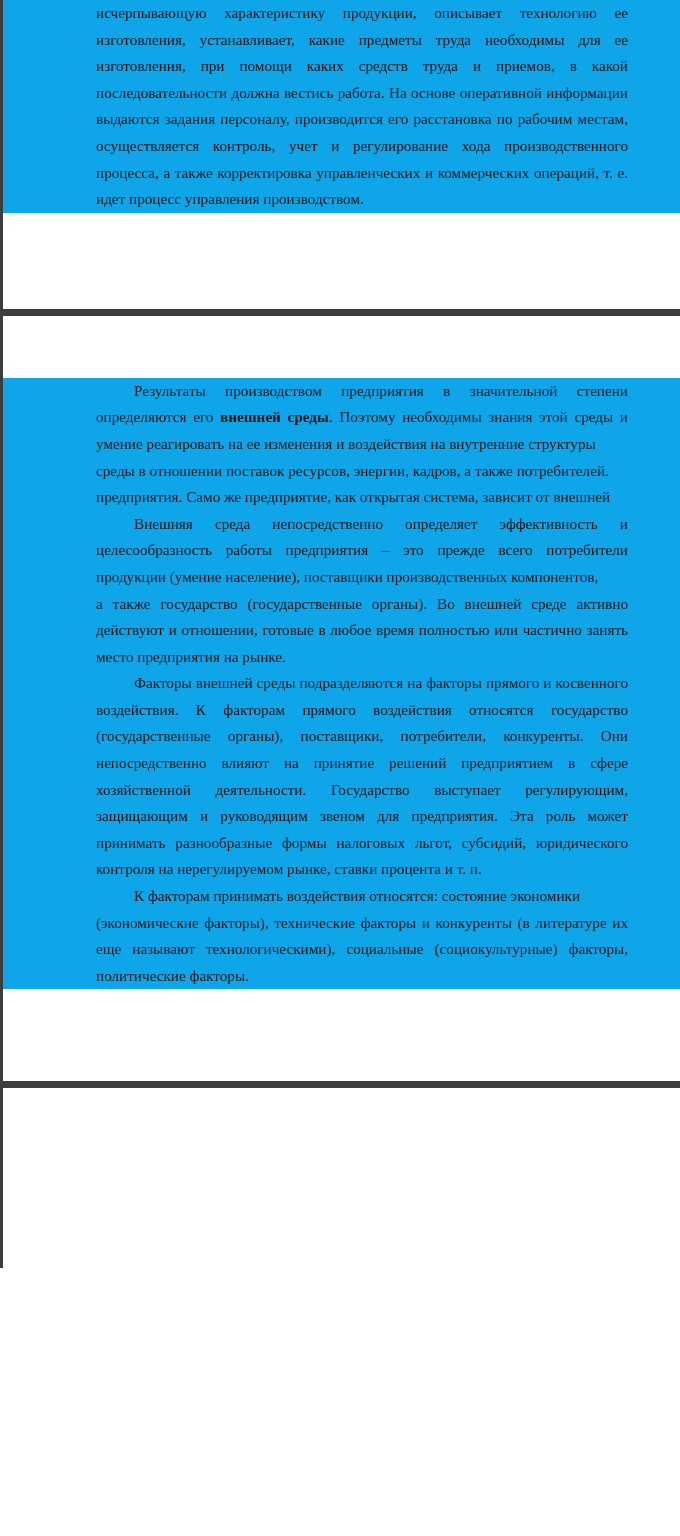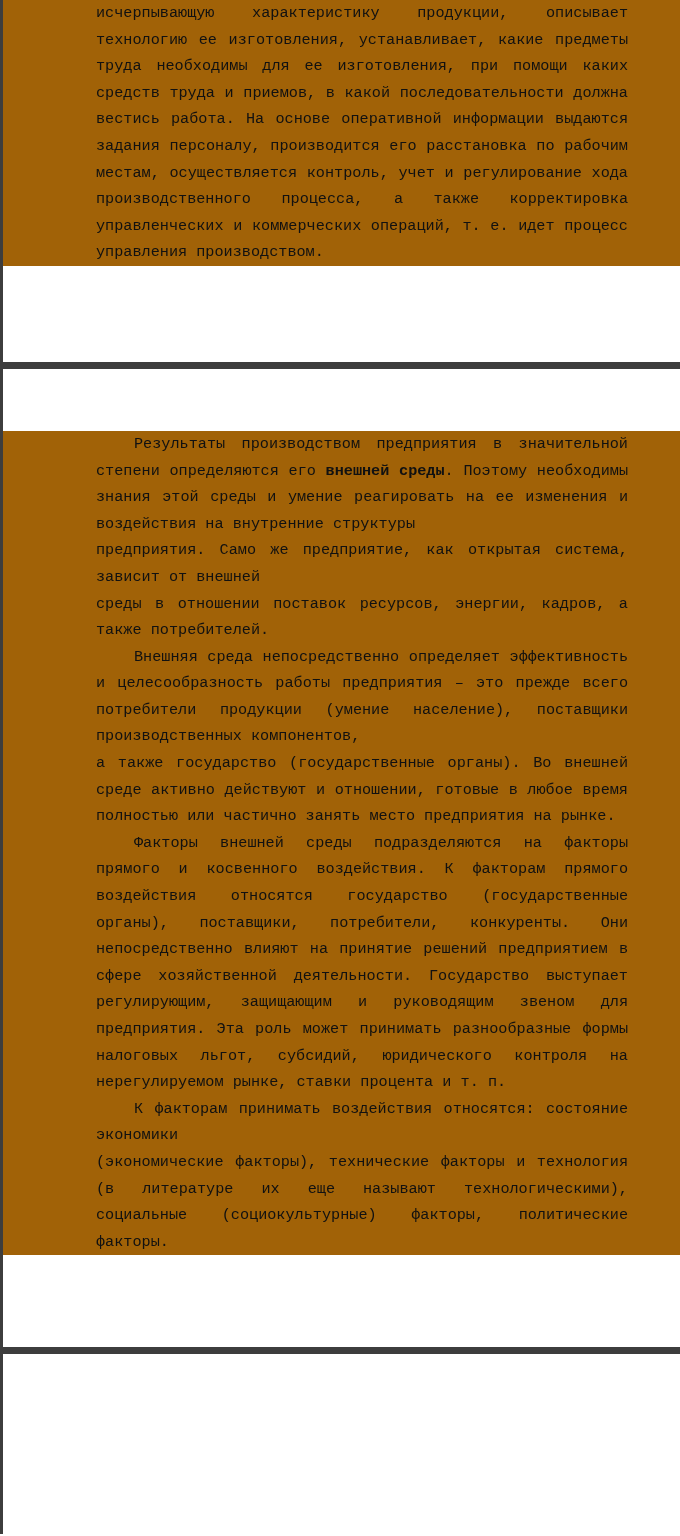--- a/index.html
+++ b/index.html
@@ -20,24 +20,23 @@
   }
   .left-rule {
     position: absolute;
     left: 0;
     top: 0;
     bottom: 0;
     width: 3px;
     background: #3d3d3d;
   }
   .sheet {
-    background: #a16207;
+    background: #0ea5e9;
     padding: 0 52px 0 96px;
     box-sizing: border-box;
-    font-family: Liberation Mono, monospace;
   }
   .sheet.first {
     padding-top: 0;
   }
   p {
     margin: 0;
     font-size: 15.2px;
     line-height: 26.6px;
     text-align: justify;
     text-justify: inter-word;
@@ -76,27 +75,27 @@
   <div class="gap-after-block-1"></div>
 
   <div class="band"></div>
 
   <div class="gap-before-block-2"></div>
 
   <div class="sheet">
     <p class="indent">
       <span>Результаты производством предприятия в значительной степени определяются его </span><span class="bold">внешней среды</span><span>. Поэтому необходимы знания этой среды и умение реагировать на ее изменения и воздействия на внутренние структуры</span>
     </p>
+    <p class="noindent">среды в отношении поставок ресурсов, энергии, кадров, а также потребителей.</p>
     <p class="noindent">предприятия. Само же предприятие, как открытая система, зависит от внешней</p>
-    <p class="noindent">среды в отношении поставок ресурсов, энергии, кадров, а также потребителей.</p>
     <p class="indent">Внешняя среда непосредственно определяет эффективность и целесообразность работы предприятия – это прежде всего потребители продукции (умение население), поставщики производственных компонентов,</p>
     <p class="noindent">а также государство (государственные органы). Во внешней среде активно действуют и отношении, готовые в любое время полностью или частично занять место предприятия на рынке.</p>
     <p class="indent">Факторы внешней среды подразделяются на факторы прямого и косвенного воздействия. К факторам прямого воздействия относятся государство (государственные органы), поставщики, потребители, конкуренты. Они непосредственно влияют на принятие решений предприятием в сфере хозяйственной деятельности. Государство выступает регулирующим, защищающим и руководящим звеном для предприятия. Эта роль может принимать разнообразные формы налоговых льгот, субсидий, юридического контроля на нерегулируемом рынке, ставки процента и т. п.</p>
     <p class="indent">К факторам принимать воздействия относятся: состояние экономики</p>
-    <p class="noindent">(экономические факторы), технические факторы и технология (в литературе их еще называют технологическими), социальные (социокультурные) факторы, политические факторы.</p>
+    <p class="noindent">(экономические факторы), технические факторы и конкуренты (в литературе их еще называют технологическими), социальные (социокультурные) факторы, политические факторы.</p>
   </div>
 
   <div class="gap-after-block-2"></div>
 
   <div class="band"></div>
 
   <div class="tail"></div>
 
 </div>
 

